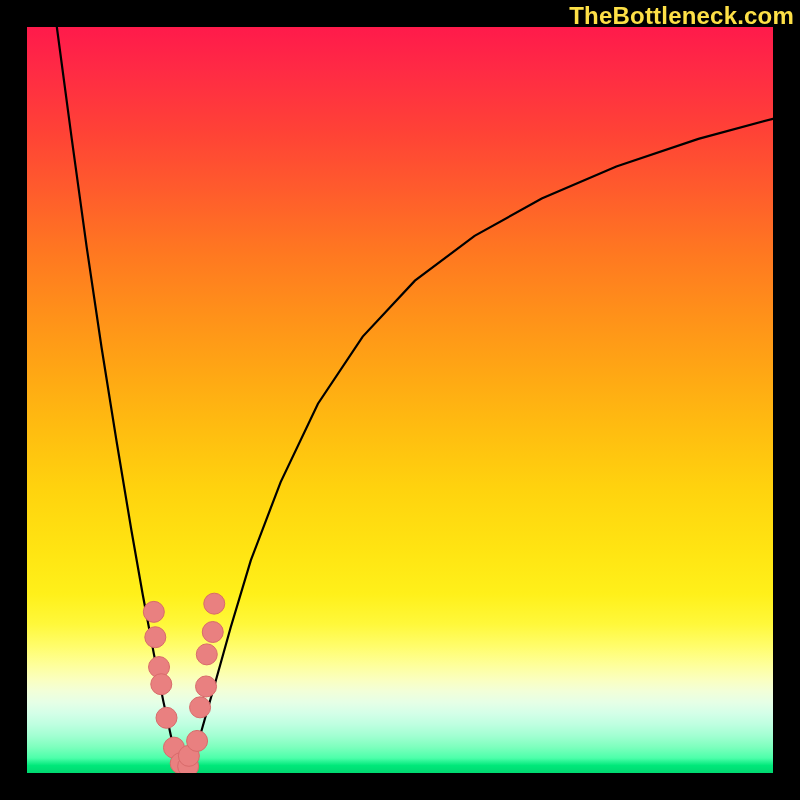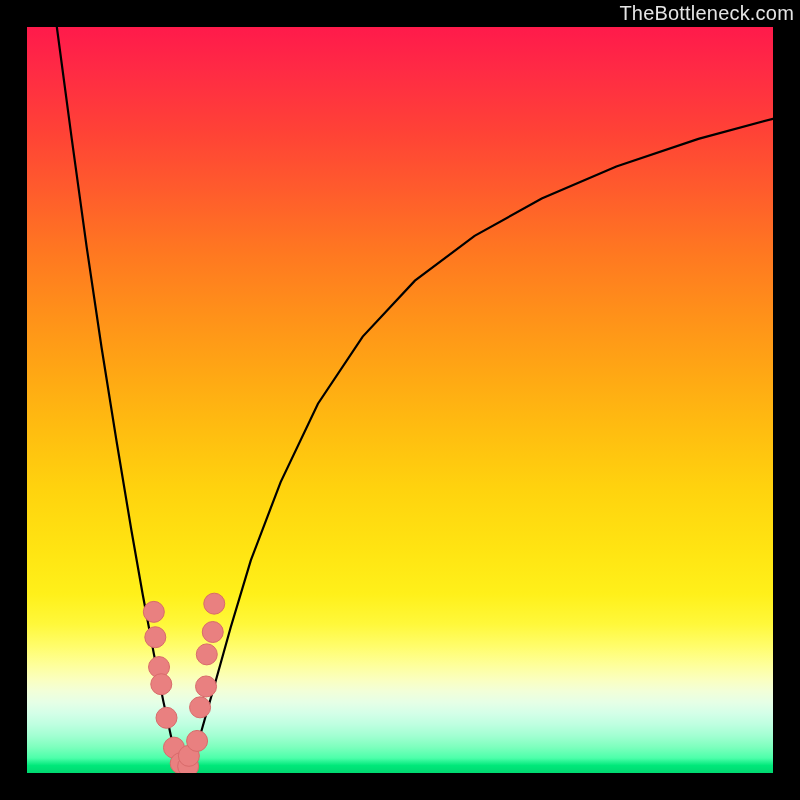--- a/index.html
+++ b/index.html
@@ -56,23 +56,23 @@
     );
   }
   .curves {
     position: absolute;
     inset: 0;
   }
   .watermark {
     position: absolute;
     top: 2px;
     right: 6px;
-    color: #e5e5e5;
-    font-size: 20px;
-    font-weight: 400;
+    color: #fde047;
+    font-size: 24px;
+    font-weight: 700;
     letter-spacing: 0.2px;
     user-select: none;
   }
 </style>
 </head>
 <body>
 
 <div class="frame">
   <div class="plot">
     <div class="gradient"></div>

